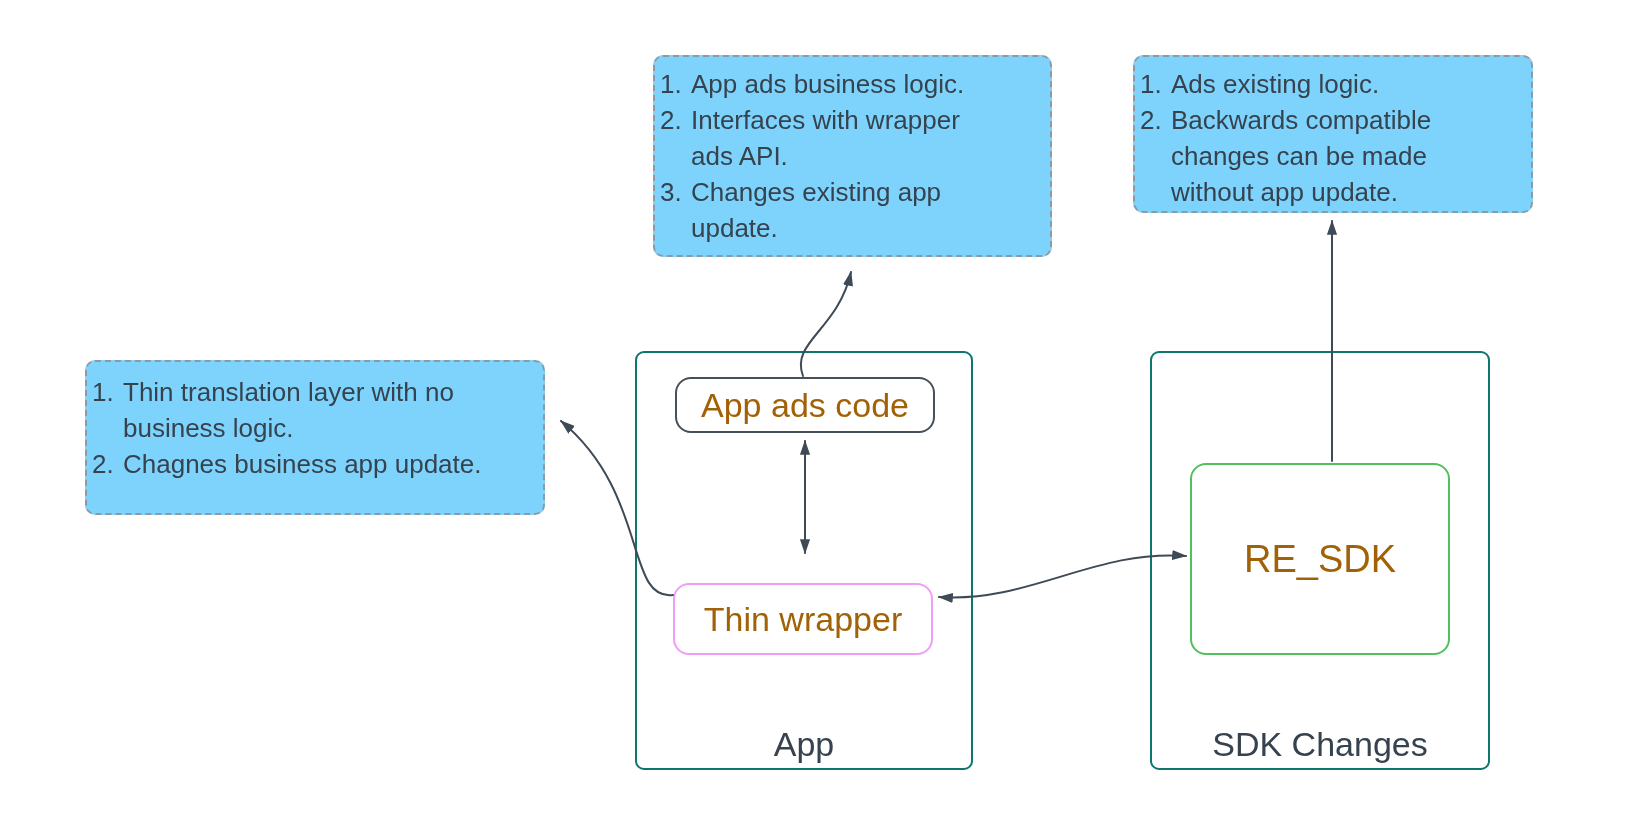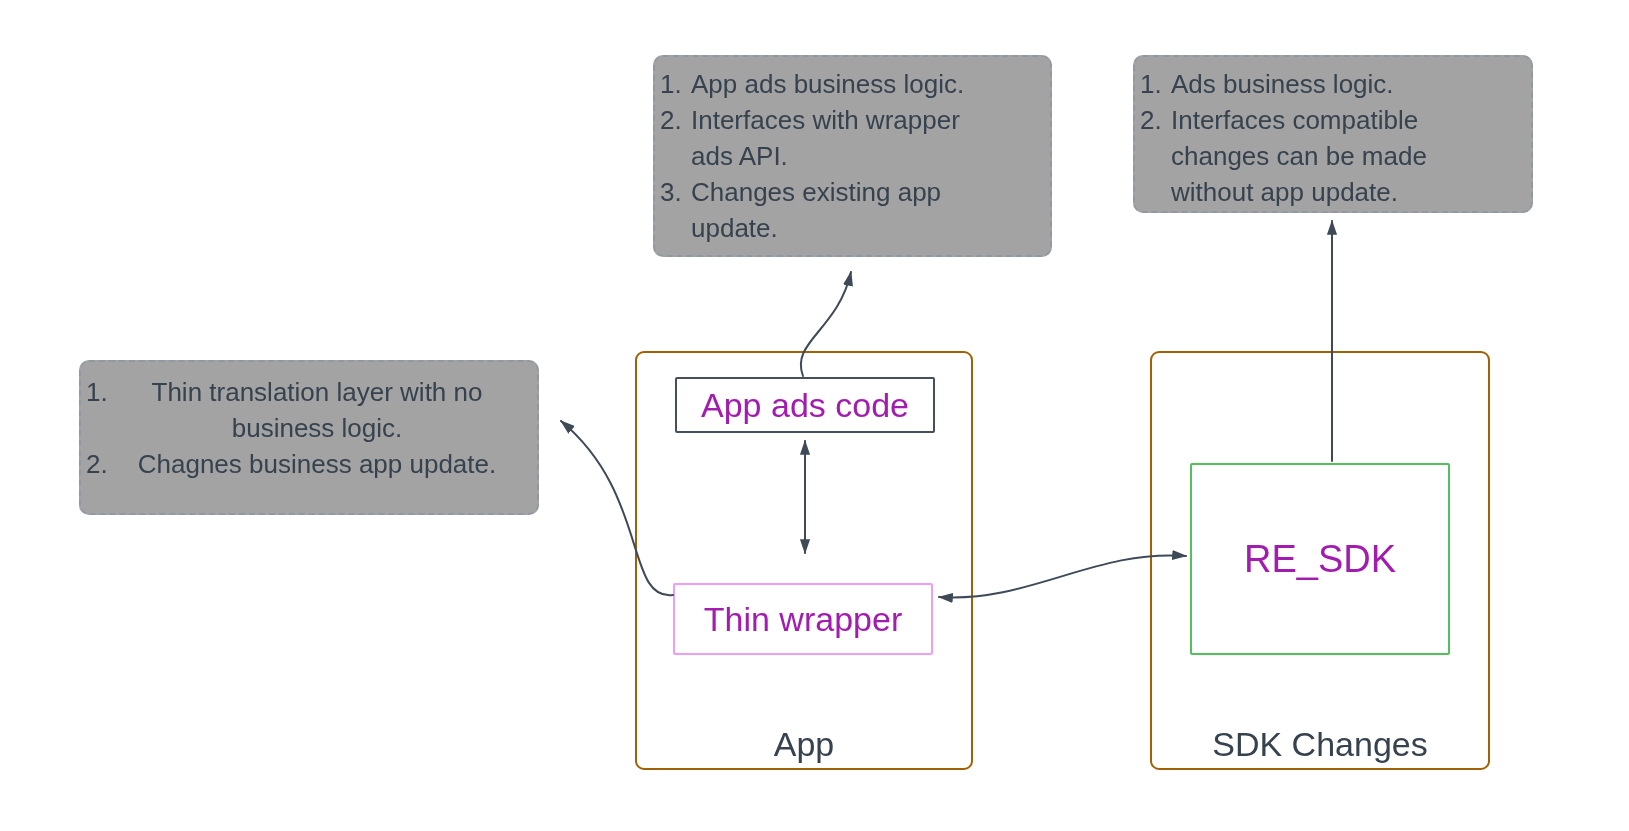--- a/index.html
+++ b/index.html
@@ -15,64 +15,64 @@
     font-family: "Liberation Sans", sans-serif;
     overflow: hidden;
   }
 
   
   .note {
     position: absolute;
     border: 2px dashed #8f99a2;
     border-radius: 10px;
     box-sizing: border-box;
-    background: #a3a3a3;
+    background: #7dd3fc;
   }
   .note ol {
     margin: 0;
     padding: 9px 44px 8px 34px;
     list-style: decimal outside;
   }
   .note li {
     font-size: 26px;
     line-height: 36px;
     color: #36424e;
     padding-left: 2px;
   }
 
   
   .container {
     position: absolute;
-    border: 2px solid #a16207;
+    border: 2px solid #0f766e;
     border-radius: 9px;
     box-sizing: border-box;
     background: transparent;
   }
   .container-label {
     position: absolute;
     left: 0;
     right: 0;
     bottom: 3px;
     text-align: center;
     font-size: 34px;
     line-height: 42px;
     color: #36424e;
   }
 
   
   .node {
     position: absolute;
-    border-radius: 2px;
+    border-radius: 16px;
     box-sizing: border-box;
     background: #ffffff;
     display: flex;
     align-items: center;
     justify-content: center;
     font-size: 34px;
-    color: #a21caf;
+    color: #a16207;
   }
   .node.app-ads-code { border: 2px solid #45505b; }
   .node.thin-wrapper { border: 2px solid #ee9ef7; }
   .node.re-sdk       { border: 2px solid #52c15c; font-size: 38px; }
 
   
   svg.edges {
     position: absolute;
     left: 0;
     top: 0;
@@ -93,26 +93,26 @@
   <div class="note" style="left:653px; top:55px; width:399px; height:202px;">
     <ol>
         <li>App ads business logic.</li>
         <li>Interfaces with wrapper ads API.</li>
         <li>Changes existing app update.</li>
       </ol>
   </div>
 
   <div class="note" style="left:1133px; top:55px; width:400px; height:158px;">
     <ol>
-        <li>Ads business logic.</li>
-        <li>Interfaces compatible changes can be made without app update.</li>
+        <li>Ads existing logic.</li>
+        <li>Backwards compatible changes can be made without app update.</li>
       </ol>
   </div>
 
-  <div class="note" style="left:79px; top:360px; width:460px; height:155px;text-align:center;">
+  <div class="note" style="left:85px; top:360px; width:460px; height:155px;">
     <ol style="padding-top:12px; padding-right:20px;">
         <li>Thin translation layer with no business logic.</li>
         <li>Chagnes business app update.</li>
       </ol>
   </div>
 
   <div class="container" style="left:635px; top:351px; width:338px; height:419px;">
     <div class="container-label">App</div>
   </div>
 

